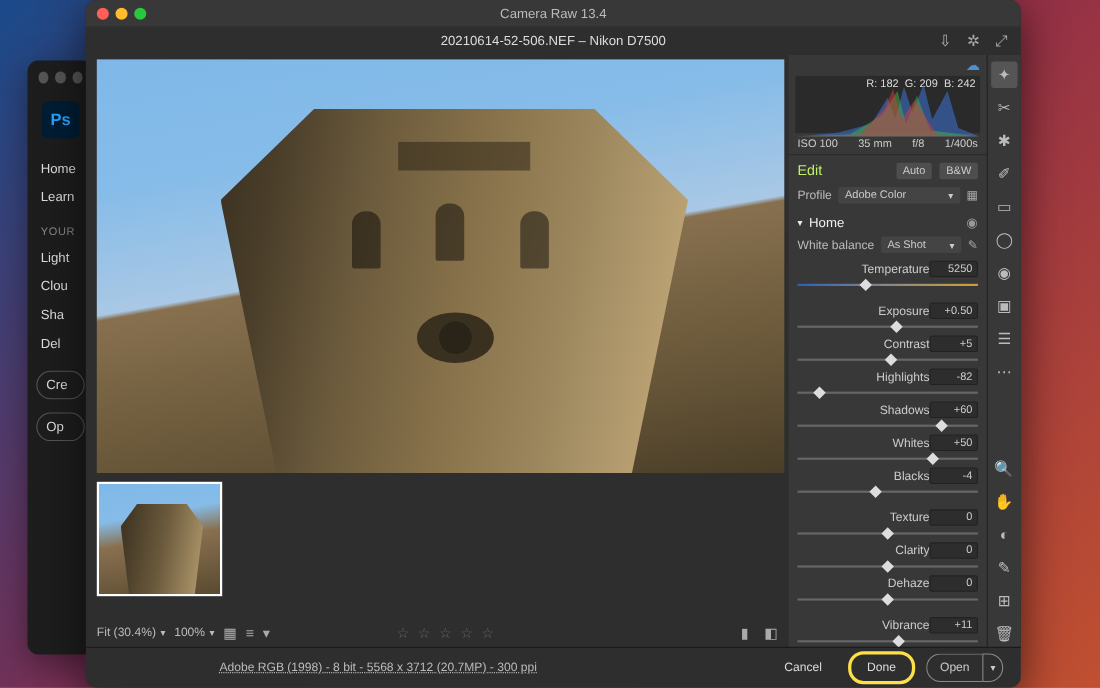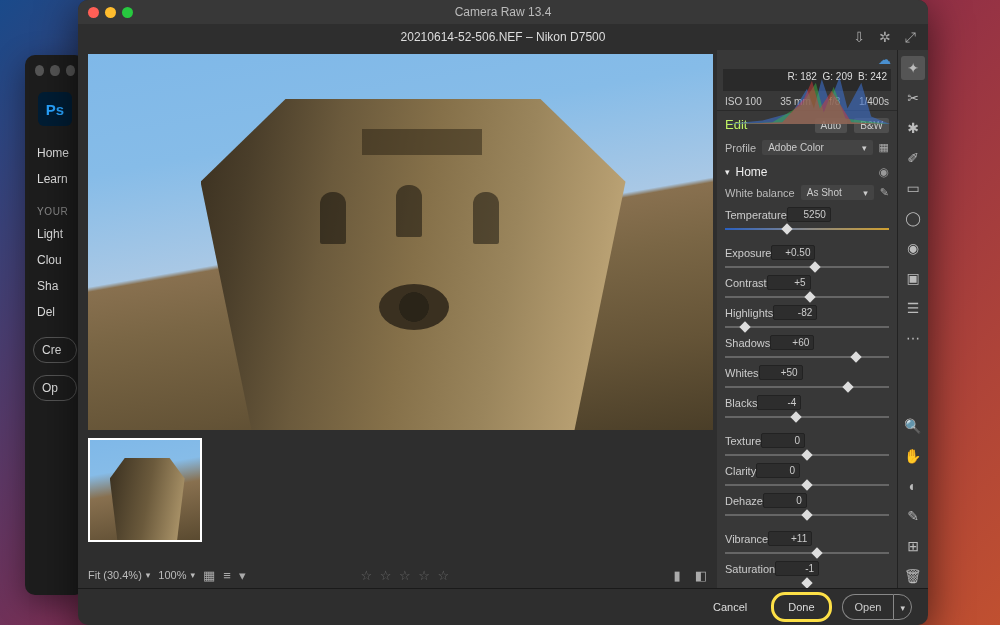--- a/index.html
+++ b/index.html
@@ -54,21 +54,21 @@
 .editrow .ttl{font-size:13px;color:#bef264}
 .mini{background:#4e4e4e;padding:2px 6px;border-radius:2px;font-size:10px;margin-left:4px;cursor:pointer}
 .prow{display:flex;align-items:center;padding:4px 8px;gap:6px}
 .prow .lbl{color:#bbb}
 .sel{flex:1;background:#444;padding:2px 6px;border-radius:2px;display:flex;justify-content:space-between;align-items:center;font-size:10px}
 .sect-hdr{display:flex;align-items:center;justify-content:space-between;padding:6px 8px 2px;color:#eee;font-size:12px}
 .sect-hdr .sname{display:flex;align-items:center;gap:6px}
 .caret{font-size:9px}
 .eye{color:#999;font-size:12px}
 .slider-row{padding:3px 8px 0}
-.sr-top{display:flex;justify-content:flex-start;align-items:center}
+.sr-top{display:flex;justify-content:flex-end;align-items:center}
 .sr-top .sl{color:#ccc}
 .valbox{background:#2d2d2d;padding:1px 4px;min-width:34px;text-align:right;border-radius:2px;font-size:10px;border:1px solid #222}
 .track{position:relative;height:10px;margin-top:2px}
 .track .bar{position:absolute;left:0;right:0;top:4px;height:2px;background:#666}
 .track .knob{position:absolute;top:1px;width:8px;height:8px;background:#ddd;transform:translateX(-50%) rotate(45deg)}
 .grad-temp{background:linear-gradient(90deg,#2a60c0,#888,#d0a030)!important}
 .grad-tint{background:linear-gradient(90deg,#30a040,#888,#c040b0)!important}
 .gap{height:8px}
 
 .toolstrip{width:30px;background:#383838;border-left:1px solid #222;display:flex;flex-direction:column;align-items:center;padding-top:6px;gap:6px}
@@ -309,29 +309,20 @@
           </div>
           <div class="gap"></div>
           <div class="slider-row">
             <div class="sr-top">
               <span class="sl">Vibrance</span>
               <span class="valbox">+11</span>
             </div>
             <div class="track">
               <div class="bar "></div>
               <div class="knob" style="left:56%"></div>
-            </div>
-          </div>
-          <div class="slider-row">
-            <div class="sr-top">
-              <span class="sl">Saturation</span>
-              <span class="valbox">-1</span>
-            </div>
-            <div class="track">
-              <div class="knob" style="left:50%"></div>
             </div>
           </div>
         </div>
     </div>
 
     <div class="toolstrip">
       <div class="tool active">✦</div>
       <div class="tool">✂</div>
       <div class="tool">✱</div>
       <div class="tool">✐</div>
@@ -345,20 +336,21 @@
       <div class="tool">🔍</div>
       <div class="tool">✋</div>
       <div class="tool">◐</div>
       <div class="tool">✎</div>
       <div class="tool">⊞</div>
       <div class="tool">🗑</div>
     </div>
   </div>
 
   <div class="footer">
+    <div class="workflow">Adobe RGB (1998) - 8 bit - 5568 x 3712 (20.7MP) - 300 ppi</div>
     <div style="margin-left:auto;display:flex;align-items:center;gap:10px">
       <div class="fbtn">Cancel</div>
       <div class="fbtn pill">Done</div>
       <div class="open-grp">
         <div class="obtn">Open</div>
         <div class="och"><span class="chev">▾</span></div>
       </div>
     </div>
   </div>
 </div>

